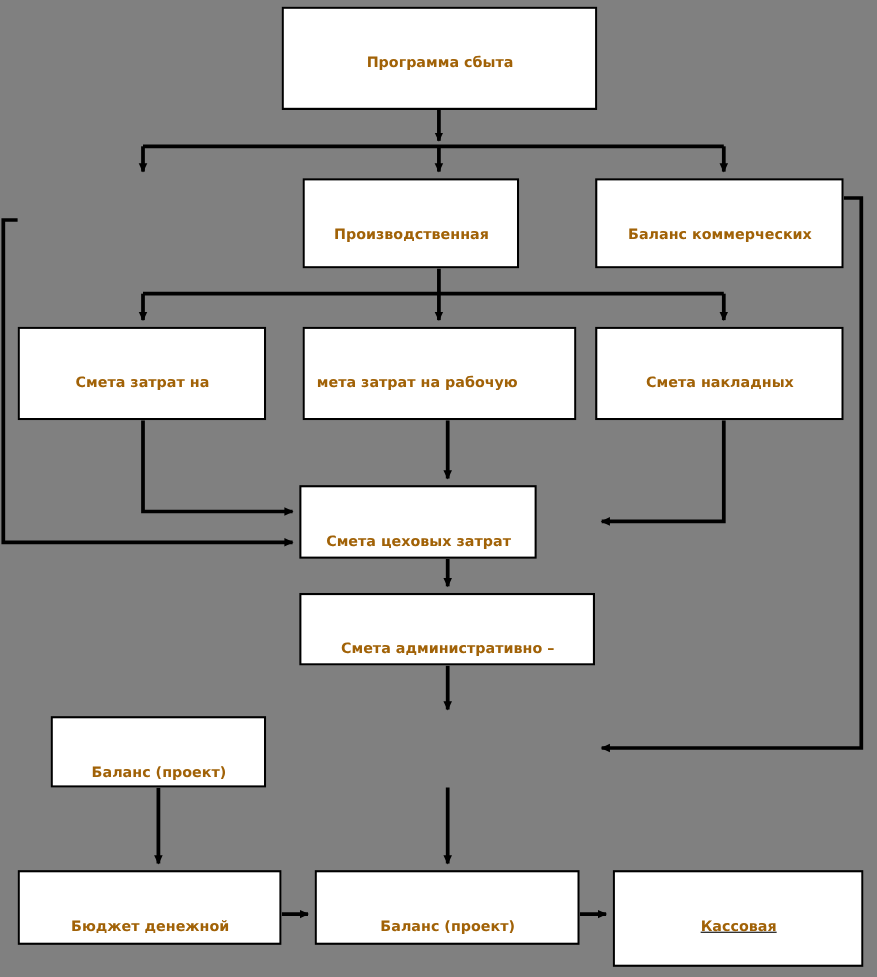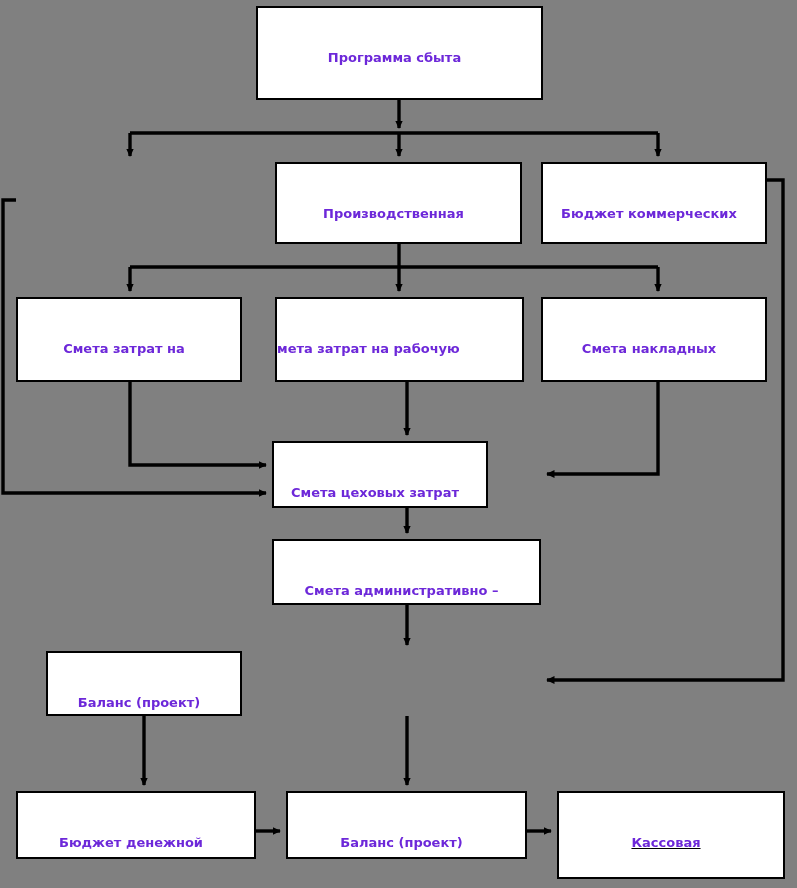--- a/index.html
+++ b/index.html
@@ -28,23 +28,23 @@
     border: 2px solid #000000;
     box-sizing: border-box;
     z-index: 2;
     overflow: hidden;
   }
   .node-label {
     display: block;
     font-weight: bold;
     font-size: 13px;
     line-height: 29px;
-    color: #6d28d9;
+    color: #a16207;
     white-space: pre-line;
-    padding: 6px 0 0 0;
+    padding: 6px 0 0 11px;
   }
   
   .ln {
     display: block;
     padding-left: 14px;
   }
   .ln.c {
     text-align: center;
     padding-left: 0;
     padding-right: 10px;
@@ -105,31 +105,31 @@
   </svg>
 
   <div class="node" style="left:256px; top:6px; width:287px; height:94px;">
     <span class="node-label">
       <span class="ln c">Программа сбыта</span>
       
     </span>
   </div>
 
 
-  <div class="node" style="left:275px; top:162px; width:247px; height:82px;">
+  <div class="node" style="left:275px; top:162px; width:197px; height:82px;">
     <span class="node-label">
       <span class="ln c">Производственная</span>
       
       
     </span>
   </div>
 
   <div class="node" style="left:541px; top:162px; width:226px; height:82px;">
     <span class="node-label">
-      <span class="ln c">Бюджет коммерческих</span>
+      <span class="ln c">Баланс коммерческих</span>
       
     </span>
   </div>
 
   <div class="node" style="left:16px; top:297px; width:226px; height:85px;">
     <span class="node-label">
       <span class="ln c">Смета затрат на</span>
       
     </span>
   </div>

